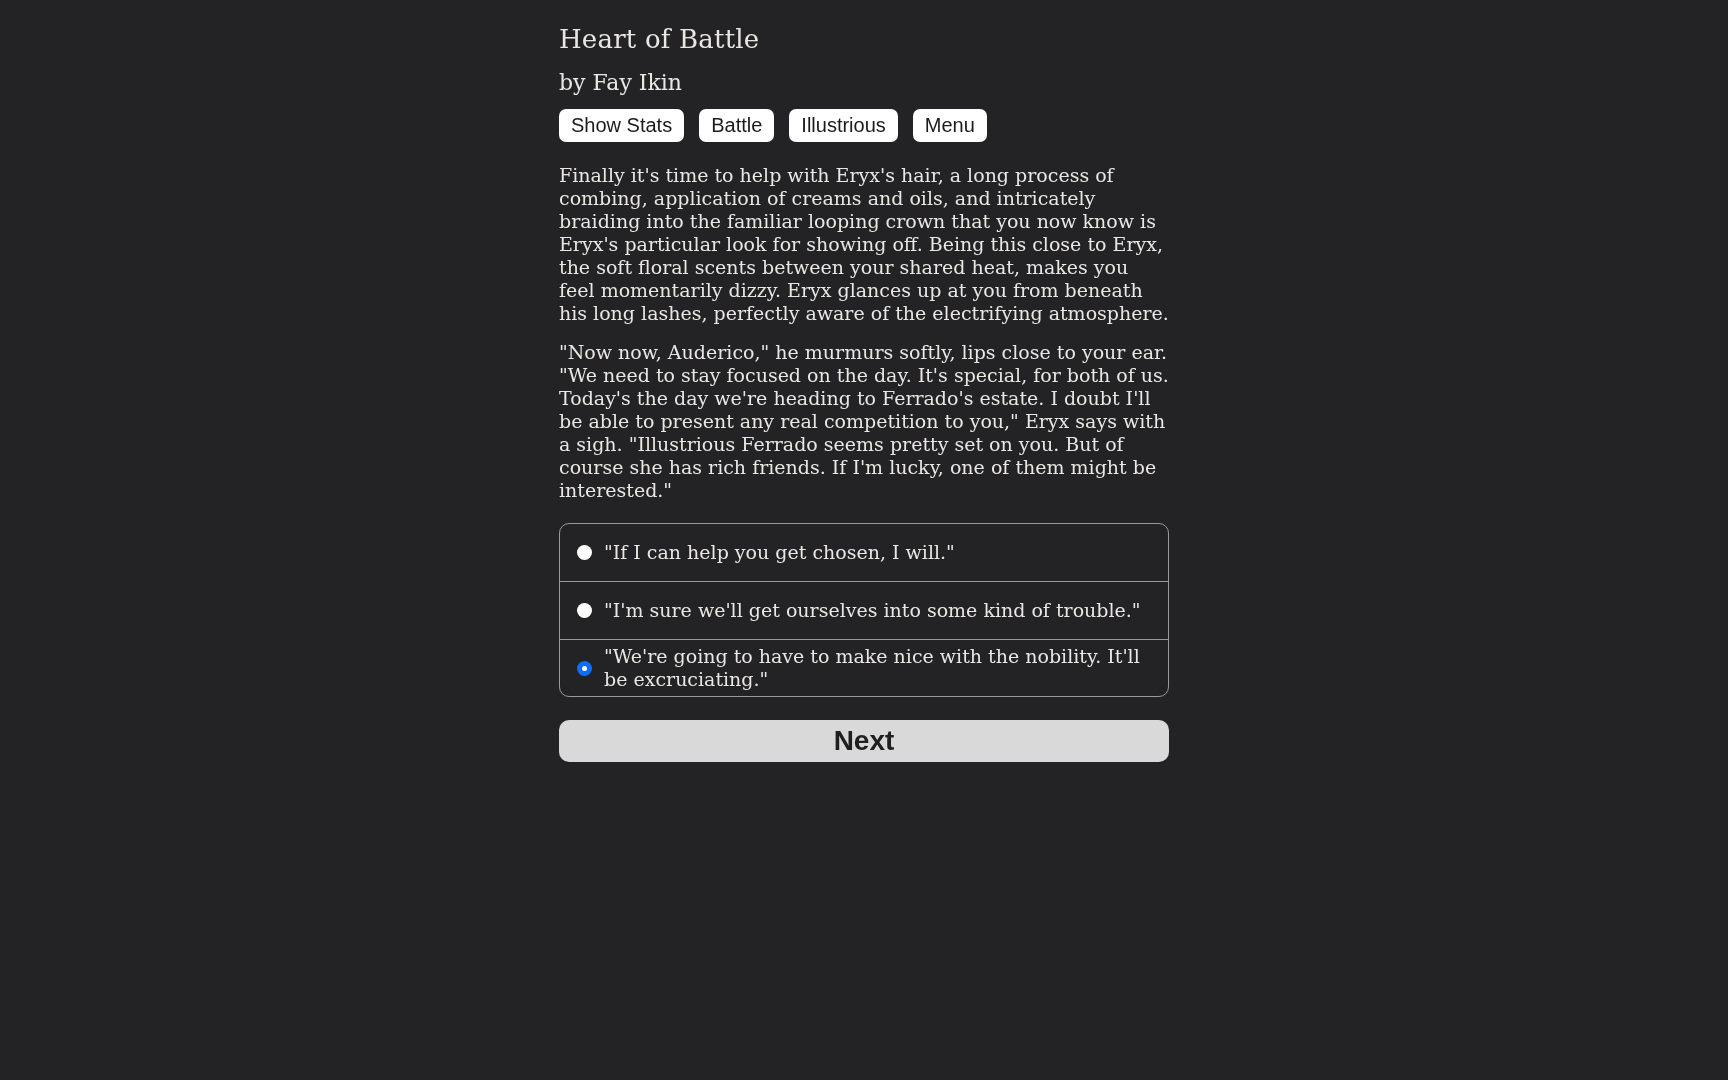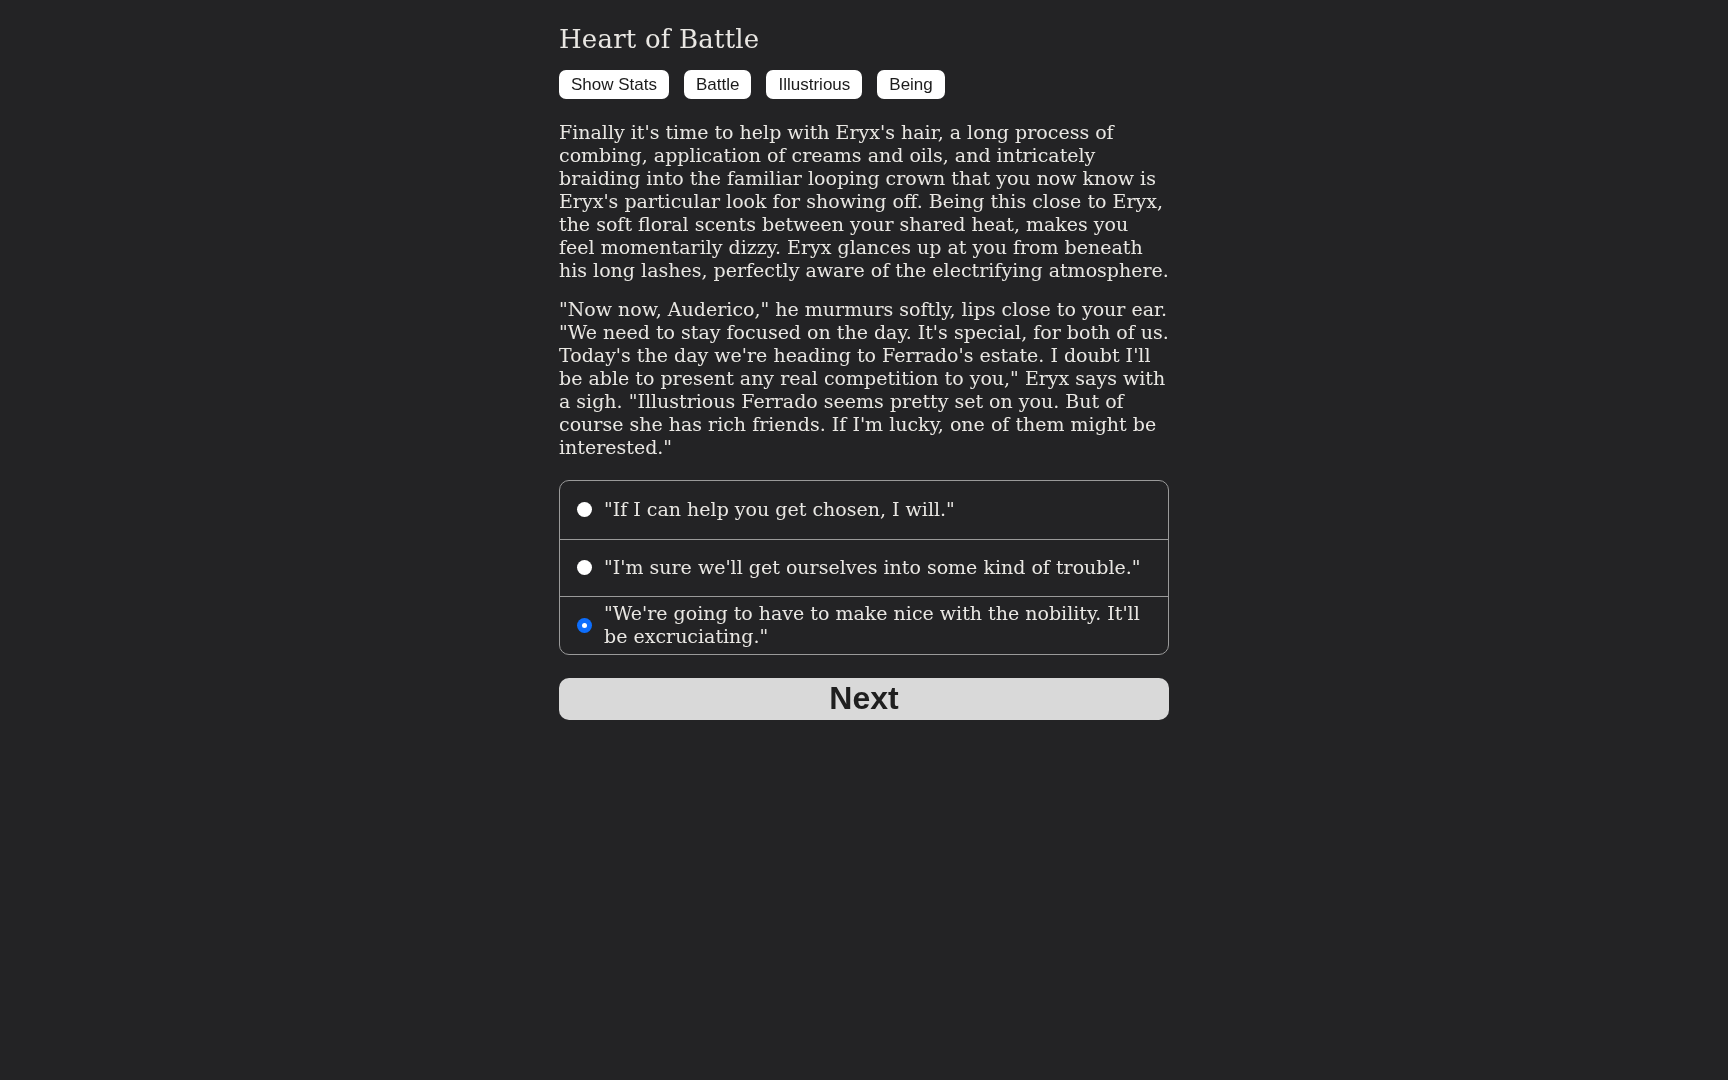--- a/index.html
+++ b/index.html
@@ -28,21 +28,21 @@
     font-size: 22px;
     margin: 0 0 14px 0;
   }
   .toolbar {
     display: flex;
     gap: 15px;
     margin: 0 0 22px 0;
   }
   .toolbar button {
     font-family: "Liberation Sans", sans-serif;
-    font-size: 17px;
+    font-size: 20px;
     color: #1b1b1b;
     background: #ffffff;
     border: none;
     border-radius: 7px;
     padding: 4px 12px;
     line-height: 1.25;
     cursor: pointer;
   }
   .story p {
     font-size: 19px;
@@ -91,37 +91,38 @@
   .next-button {
     display: block;
     width: 100%;
     margin-top: 23px;
     height: 42px;
     background: #d9d9d9;
     color: #1f1f1f;
     border: none;
     border-radius: 10px;
     font-family: "Liberation Sans", sans-serif;
-    font-size: 32px;
+    font-size: 28px;
     font-weight: 700;
     cursor: pointer;
   }
 </style>
 </head>
 <body>
 
 <div class="page">
 
   <h1 class="game-title">Heart of Battle</h1>
+  <p class="byline">by Fay Ikin</p>
 
   <div class="toolbar">
     <button>Show Stats</button>
     <button>Battle</button>
     <button>Illustrious</button>
-    <button>Being</button>
+    <button>Menu</button>
   </div>
 
   <div class="story">
     <p>Finally it's time to help with Eryx's hair, a long process of combing, application of creams and oils, and intricately braiding into the familiar looping crown that you now know is Eryx's particular look for showing off. Being this close to Eryx, the soft floral scents between your shared heat, makes you feel momentarily dizzy. Eryx glances up at you from beneath his long lashes, perfectly aware of the electrifying atmosphere.</p>
     <p>"Now now, Auderico," he murmurs softly, lips close to your ear. "We need to stay focused on the day. It's special, for both of us. Today's the day we're heading to Ferrado's estate. I doubt I'll be able to present any real competition to you," Eryx says with a sigh. "Illustrious Ferrado seems pretty set on you. But of course she has rich friends. If I'm lucky, one of them might be interested."</p>
   </div>
 
   <div class="choice-box" role="radiogroup">
     <div class="option" role="radio" aria-checked="false">
       <span class="radio"></span>

